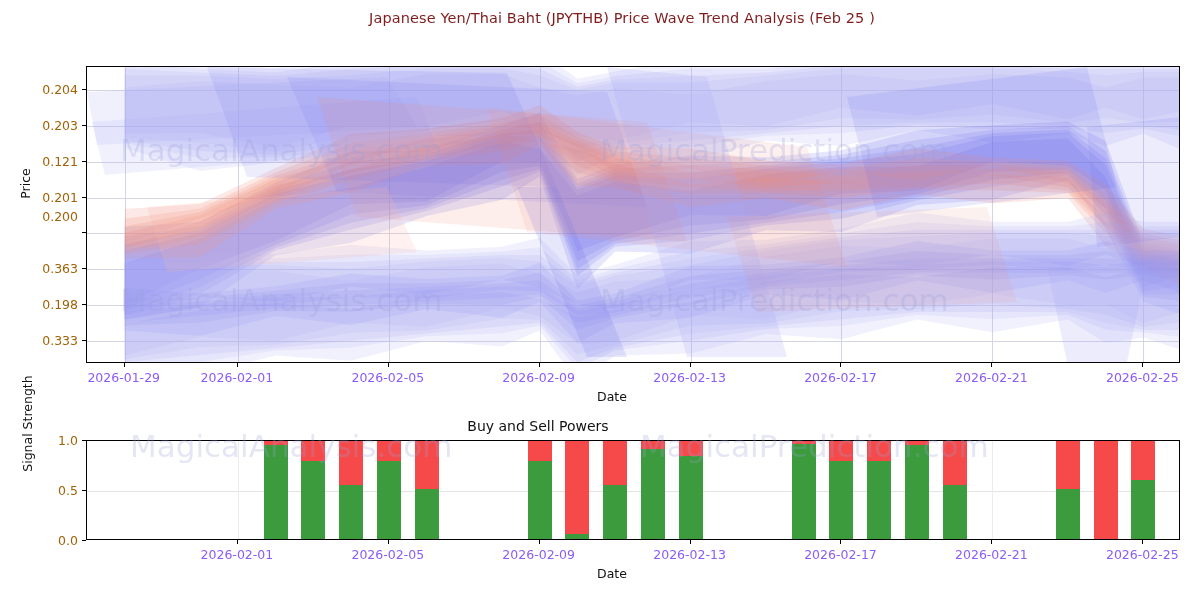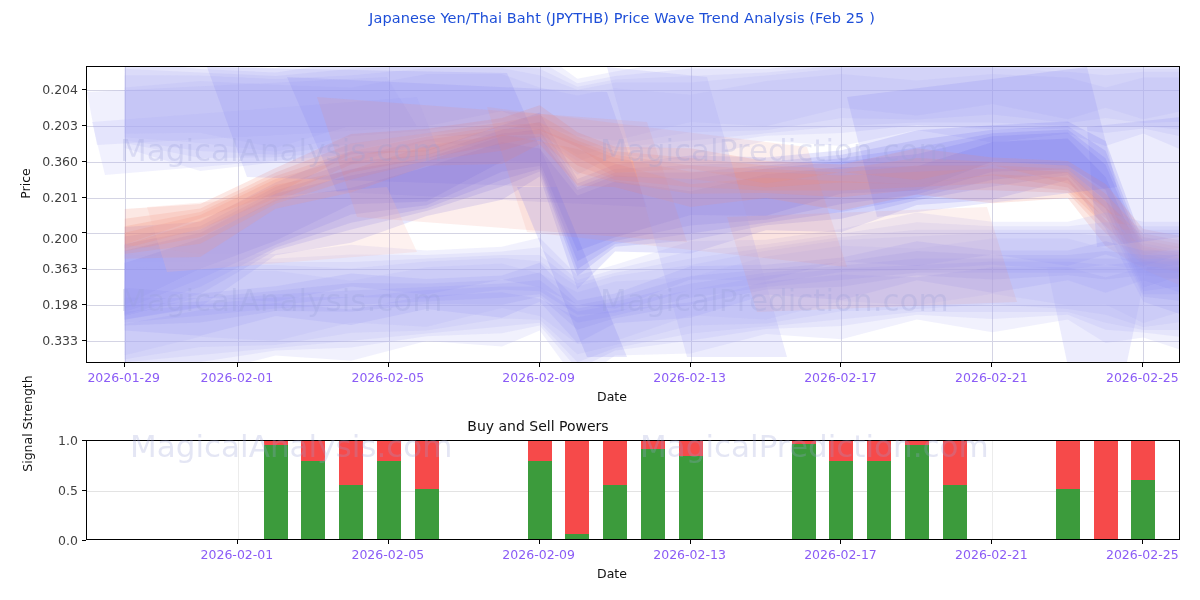--- a/index.html
+++ b/index.html
@@ -1,28 +1,28 @@
 <!DOCTYPE html>
 <html><head>
 <meta charset="utf-8">
 <style>
   html,body{margin:0;padding:0;background:#ffffff;}
   body{width:1200px;height:600px;font-family:"DejaVu Sans",sans-serif;overflow:hidden;}
   #root{position:relative;width:1200px;height:600px;}
 
   .title-block{position:absolute;left:0;top:8px;width:1200px;text-align:center;}
-  .title-line{font-size:14.5px;color:#1d4ed8;line-height:21px;letter-spacing:.1px;padding-left:44px;}
+  .title-line{font-size:14.5px;color:#7f1d1d;line-height:21px;letter-spacing:.1px;padding-left:44px;}
 
   
   #ax1{position:absolute;left:86px;top:66px;width:1094px;height:297px;
        border:1.1px solid #000;box-sizing:border-box;background:#fff;overflow:hidden;}
   #ax1 .grid-v{position:absolute;top:0;bottom:0;width:1px;background:#d4d4e4;}
   #ax1 .grid-h{position:absolute;left:0;right:0;height:1px;background:#d4d4e4;}
 
-  .ytick{position:absolute;right:1188px;font-size:12.5px;color:#404040;white-space:nowrap;
+  .ytick{position:absolute;right:1188px;font-size:12.5px;color:#a16207;white-space:nowrap;
          transform:translateY(-50%);}
   .ytick-mark{position:absolute;width:4px;height:1px;background:#000;}
   .xtick{position:absolute;font-size:12.5px;color:#8b5cf6;white-space:nowrap;
          transform:translateX(-50%);}
   .xtick-mark{position:absolute;width:1px;height:4px;background:#000;}
 
   .axlabel{position:absolute;font-size:12.5px;color:#111;}
   #ylab1{left:18px;top:214px;transform:rotate(-90deg) translateX(50%);transform-origin:left top;}
   #ylab2{left:20px;top:520px;transform:rotate(-90deg) translateX(50%);transform-origin:left top;}
 
@@ -195,25 +195,25 @@
         <div class="r" style="height: 41px; background: rgb(246, 74, 74); top: 0px;"></div>
       </div>
     </div>
 
 <div class="ytick" style="top: 339.741px; right: 1122px;">0.333</div>
     <div class="ytick-mark" style="left: 82px; top: 339.741px;"></div>
     <div class="ytick" style="top: 303.958px; right: 1122px;">0.198</div>
     <div class="ytick-mark" style="left: 82px; top: 303.958px;"></div>
     <div class="ytick" style="top: 268.175px; right: 1122px;">0.363</div>
     <div class="ytick-mark" style="left: 82px; top: 268.175px;"></div>
-    <div class="ytick" style="top: 238px; right: 1122px; margin-left: 40px;">0.200</div>
+    <div class="ytick" style="top: 216px; right: 1122px; margin-left: 40px;">0.200</div>
     <div class="ytick-mark" style="left: 82px; top: 232.392px;"></div>
     <div class="ytick" style="top: 196.608px; right: 1122px;">0.201</div>
     <div class="ytick-mark" style="left: 82px; top: 196.608px;"></div>
-    <div class="ytick" style="top: 160.825px; right: 1122px;">0.360</div>
+    <div class="ytick" style="top: 160.825px; right: 1122px;">0.121</div>
     <div class="ytick-mark" style="left: 82px; top: 160.825px;"></div>
     <div class="ytick" style="top: 125.042px; right: 1122px;">0.203</div>
     <div class="ytick-mark" style="left: 82px; top: 125.042px;"></div>
     <div class="ytick" style="top: 89.259px; right: 1122px;">0.204</div>
     <div class="ytick-mark" style="left: 82px; top: 89.259px;"></div>
     <div class="xtick" style="left: 123.724px; top: 370px;">2026-01-29</div>
     <div class="xtick-mark" style="left: 123.724px; top: 363px;"></div>
     <div class="xtick" style="left: 236.897px; top: 370px;">2026-02-01</div>
     <div class="xtick-mark" style="left: 236.897px; top: 363px;"></div>
     <div class="xtick" style="left: 387.793px; top: 370px;">2026-02-05</div>

